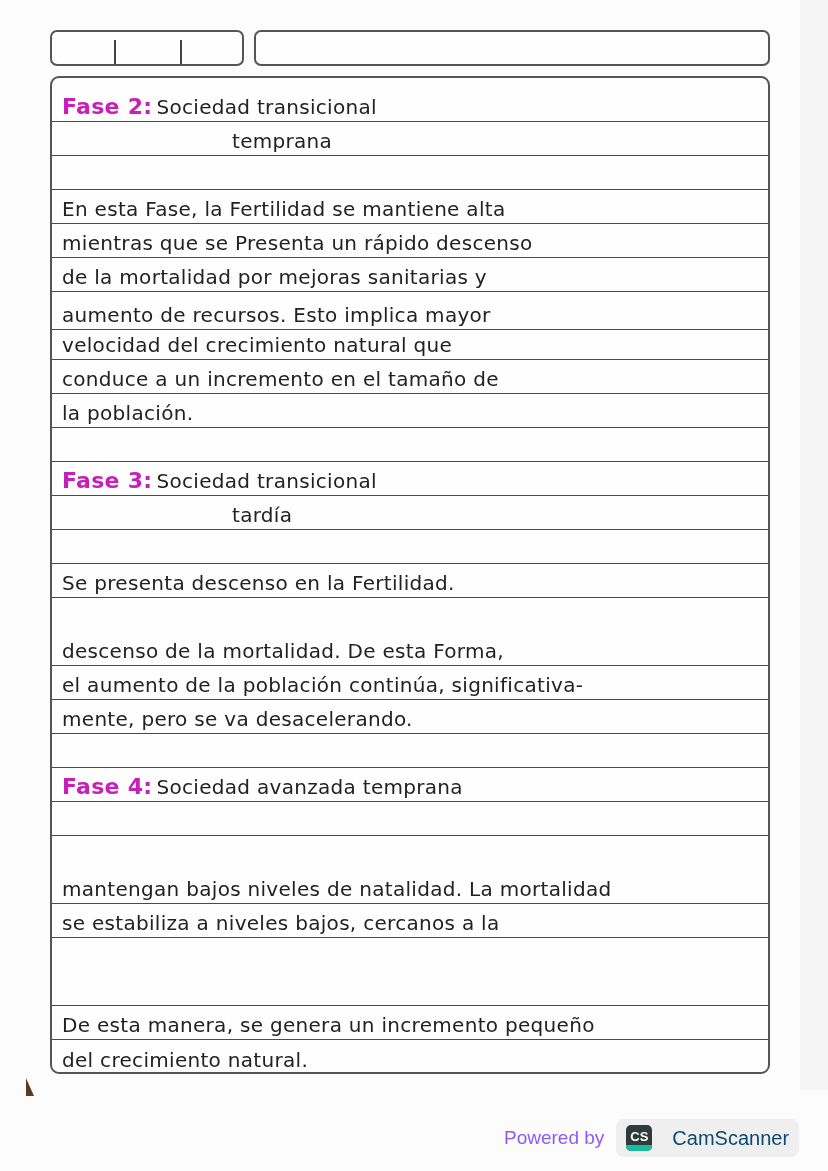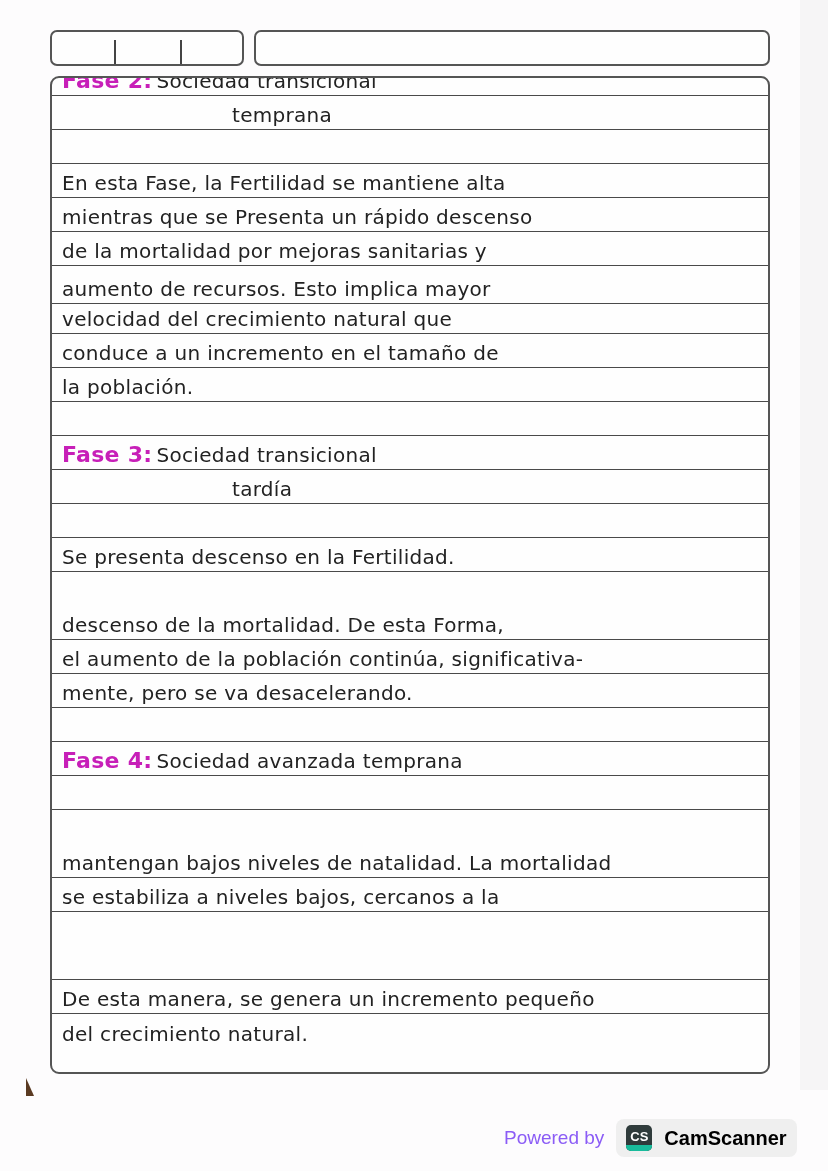--- a/index.html
+++ b/index.html
@@ -4,32 +4,32 @@
 <style>
   html,body{margin:0;padding:0;}
   body{width:828px;height:1171px;background:#fdfcfd;position:relative;overflow:hidden;
        font-family:"DejaVu Sans",sans-serif;}
   .page-edge{position:absolute;left:800px;top:0;width:28px;height:1090px;background:#f6f5f6;}
   .topbox{position:absolute;top:30px;height:36px;border:2px solid #555;border-radius:7px;box-sizing:border-box;background:#fefefe;}
   .date-box{left:50px;width:194px;}
   .date-box .tick{position:absolute;top:8px;width:2px;height:24px;background:#444;}
   .title-box{left:254px;width:516px;}
   .main-box{position:absolute;left:50px;top:76px;width:720px;height:998px;border:2px solid #555;border-radius:9px;box-sizing:border-box;background:#fefefe;overflow:hidden;}
-  .line{position:absolute;left:0;right:0;height:18px;border-bottom:1.5px solid #4a4a4a;box-sizing:border-box;}
+  .line{position:absolute;left:0;right:0;height:44px;border-bottom:1.5px solid #4a4a4a;box-sizing:border-box;}
   .txt{position:absolute;left:10px;bottom:2px;white-space:nowrap;font-family:"DejaVu Sans",sans-serif;
        font-size:20px;color:#222;letter-spacing:0.3px;}
   .fase{color:#c71fb8;font-weight:bold;font-size:22px;margin-right:4px;}
   .indent{left:180px;}
   .brand{position:absolute;left:504px;top:1118px;height:40px;display:flex;align-items:center;gap:12px;}
   .powered{font-family:"Liberation Sans",sans-serif;font-size:19px;color:#8b5cf6;}
-  .badge{display:flex;align-items:center;gap:12px;background:#efefef;border-radius:8px;padding:6px 10px;}
+  .badge{display:flex;align-items:center;gap:20px;background:#efefef;border-radius:8px;padding:6px 10px;}
   .cs-logo{width:26px;height:26px;border-radius:5px;background:#2f3b3b;position:relative;overflow:hidden;
            color:#fff;font-family:"Liberation Sans",sans-serif;font-weight:bold;font-size:13px;display:flex;align-items:center;justify-content:center;}
   .cs-logo::after{content:"";position:absolute;left:0;right:0;bottom:0;height:6px;background:#19bc9c;}
-  .cs-name{font-family:"Liberation Sans",sans-serif;font-size:20px;font-weight:bold;color:#000000;}
+  .cs-name{font-family:"Liberation Sans",sans-serif;font-size:20px;font-weight:normal;color:#0c4a6e;}
   .corner{position:absolute;left:26px;top:1078px;width:8px;height:18px;background:#5a3a22;clip-path:polygon(0 0,100% 100%,0 100%);}
 </style>
 </head>
 <body>
 
 <div class="page-edge"></div>
 
 <div class="topbox date-box">
   <div class="tick" style="left:62px"></div>
   <div class="tick" style="left:128px"></div>

